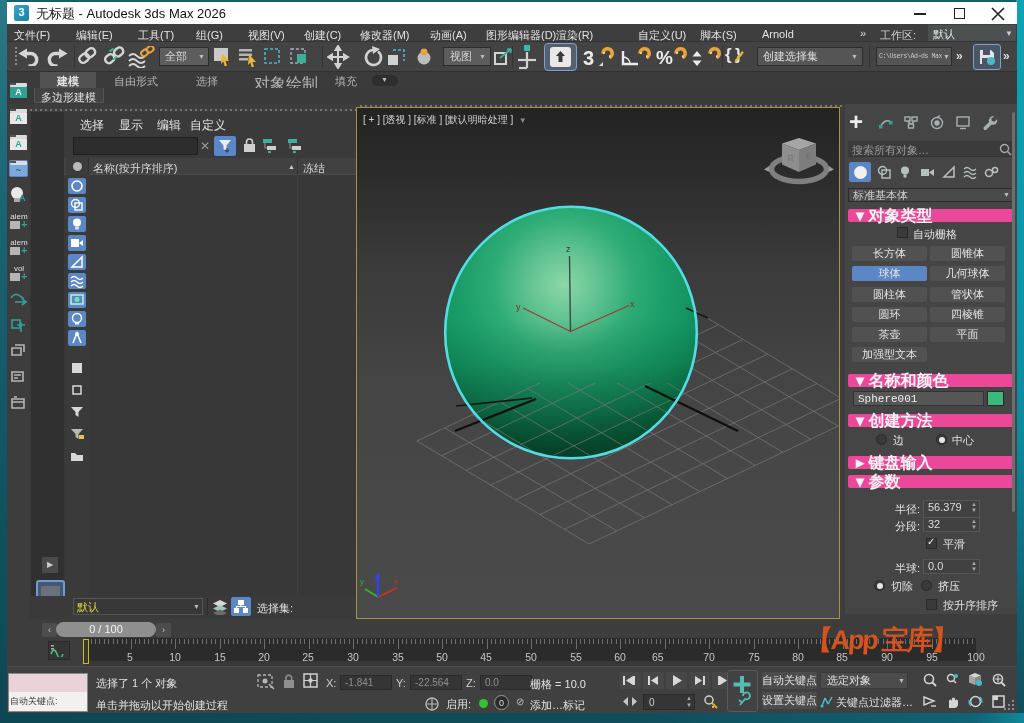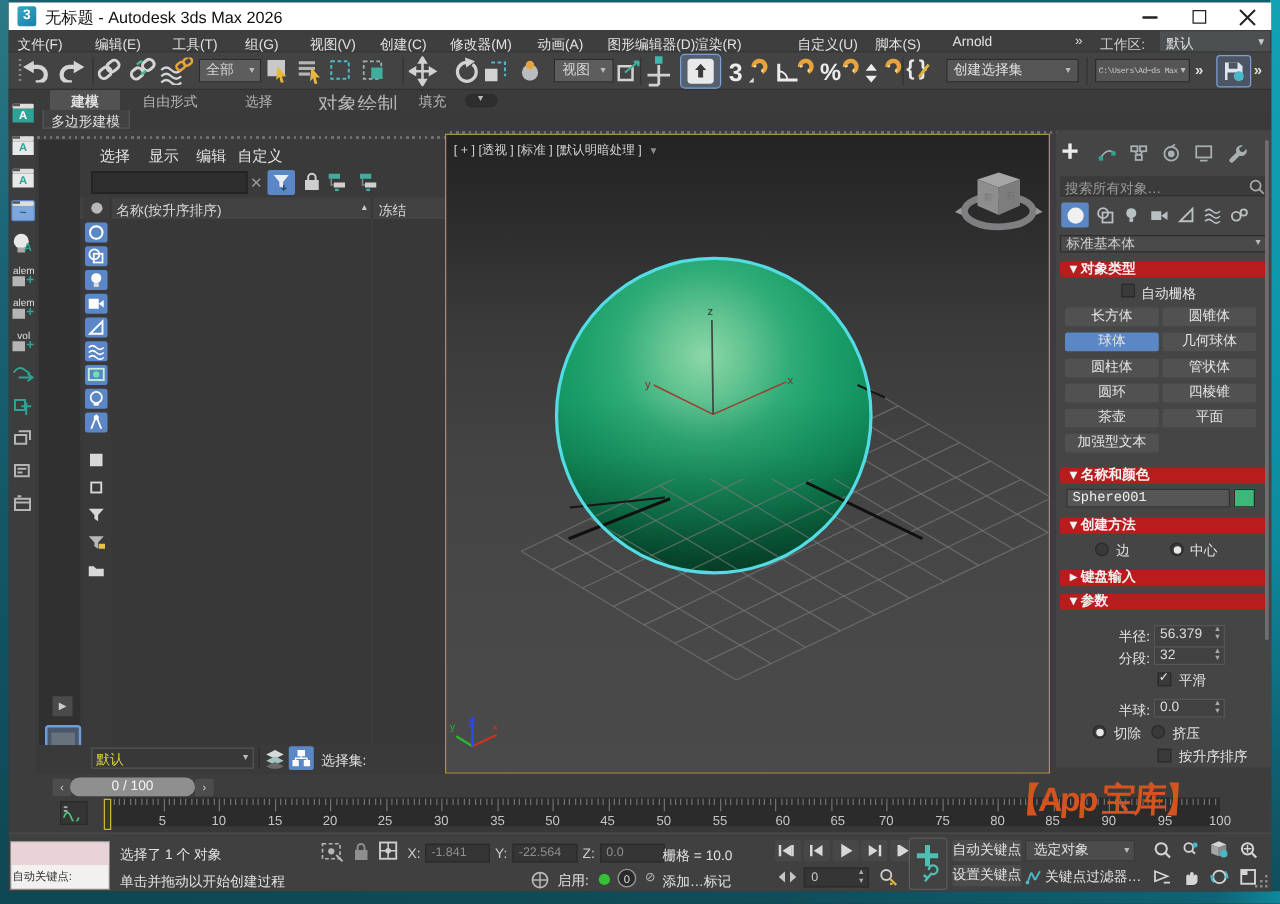--- a/index.html
+++ b/index.html
@@ -3,21 +3,21 @@
 <style>
 *{margin:0;padding:0;box-sizing:border-box}
 html,body{width:1024px;height:723px;overflow:hidden}
 body{font-family:"Liberation Sans",sans-serif;background:#114b57;position:relative}
 .ab{position:absolute}
 .t11{font-size:11px;color:#e2e2e2}
 .t12{font-size:12px;color:#e2e2e2}
 .num{font-size:11px;color:#b9b9b9}
 .btn{background:#515151;border-radius:2px;color:#e4e4e4;font-size:11px;text-align:center}
 .fld{background:#3a3a3a;border:1px solid #2c2c2c;color:#d5d5d5;font-size:11px}
-.roll{background:#b91c1c;border-radius:2px;color:#f2f2f2;font-size:11px;font-weight:bold}
+.roll{background:#ec4899;border-radius:2px;color:#f2f2f2;font-size:16px;font-weight:bold}
 .sep{width:1px;background:#333}
 </style></head>
 <body>
 <div class="ab" style="left:0;top:0;width:1024px;height:723px;background:#103f4c"></div>
 <div class="ab" style="left:0;top:0;width:1024px;height:4px;background:#15606e"></div>
 <div class="ab" style="left:0;top:0;width:7px;height:723px;background:linear-gradient(#2b7886 0%,#196375 30%,#11525f 70%,#0f4653 100%)"></div>
 <div class="ab" style="left:1016px;top:0;width:8px;height:723px;background:linear-gradient(#11a2b4 0%,#0c95a8 40%,#0d8a9e 60%,#0f5f70 85%,#114c59 100%)"></div>
 <div class="ab" style="left:0;top:713px;width:1024px;height:10px;background:linear-gradient(90deg,#0e4754 0%,#104c59 60%,#0f6374 95%,#11879a 100%)"></div>
 <div class="ab" style="left:7px;top:2px;width:1010px;height:711px;background:#3d3d3d"></div>
 <div class="ab" style="left:7px;top:2px;width:1010px;height:22px;background:#fff"></div>
@@ -770,22 +770,22 @@
 <div class="ab num" style="left:163px;top:651px;width:24px;text-align:center;font-size:10.5px;color:#c6c6c6">10</div>
 <div class="ab num" style="left:208px;top:651px;width:24px;text-align:center;font-size:10.5px;color:#c6c6c6">15</div>
 <div class="ab num" style="left:252px;top:651px;width:24px;text-align:center;font-size:10.5px;color:#c6c6c6">20</div>
 <div class="ab num" style="left:296px;top:651px;width:24px;text-align:center;font-size:10.5px;color:#c6c6c6">25</div>
 <div class="ab num" style="left:341px;top:651px;width:24px;text-align:center;font-size:10.5px;color:#c6c6c6">30</div>
 <div class="ab num" style="left:386px;top:651px;width:24px;text-align:center;font-size:10.5px;color:#c6c6c6">35</div>
 <div class="ab num" style="left:430px;top:651px;width:24px;text-align:center;font-size:10.5px;color:#c6c6c6">50</div>
 <div class="ab num" style="left:474px;top:651px;width:24px;text-align:center;font-size:10.5px;color:#c6c6c6">45</div>
 <div class="ab num" style="left:519px;top:651px;width:24px;text-align:center;font-size:10.5px;color:#c6c6c6">50</div>
 <div class="ab num" style="left:564px;top:651px;width:24px;text-align:center;font-size:10.5px;color:#c6c6c6">55</div>
-<div class="ab num" style="left:608px;top:651px;width:24px;text-align:right;font-size:10.5px;color:#c6c6c6">60</div>
-<div class="ab num" style="left:652px;top:651px;width:24px;text-align:right;font-size:10.5px;color:#c6c6c6">65</div>
+<div class="ab num" style="left:608px;top:651px;width:24px;text-align:center;font-size:10.5px;color:#c6c6c6">60</div>
+<div class="ab num" style="left:652px;top:651px;width:24px;text-align:left;font-size:10.5px;color:#c6c6c6">65</div>
 <div class="ab num" style="left:697px;top:651px;width:24px;text-align:center;font-size:10.5px;color:#c6c6c6">70</div>
 <div class="ab num" style="left:742px;top:651px;width:24px;text-align:center;font-size:10.5px;color:#c6c6c6">75</div>
 <div class="ab num" style="left:786px;top:651px;width:24px;text-align:center;font-size:10.5px;color:#c6c6c6">80</div>
 <div class="ab num" style="left:830px;top:651px;width:24px;text-align:center;font-size:10.5px;color:#c6c6c6">85</div>
 <div class="ab num" style="left:875px;top:651px;width:24px;text-align:center;font-size:10.5px;color:#c6c6c6">90</div>
 <div class="ab num" style="left:920px;top:651px;width:24px;text-align:center;font-size:10.5px;color:#c6c6c6">95</div>
 <div class="ab num" style="left:964px;top:651px;width:24px;text-align:center;font-size:10.5px;color:#c6c6c6">100</div>
 <div class="ab" style="left:83px;top:639px;width:6px;height:25px;background:#3a3a2a;border:1.5px solid #c8b832"></div>
 <div class="ab" style="left:48px;top:641px;width:22px;height:19px;background:#353535;border:1px solid #2a2a2a"></div>
 <svg class="ab" style="left:50px;top:644px" width="18" height="13">

